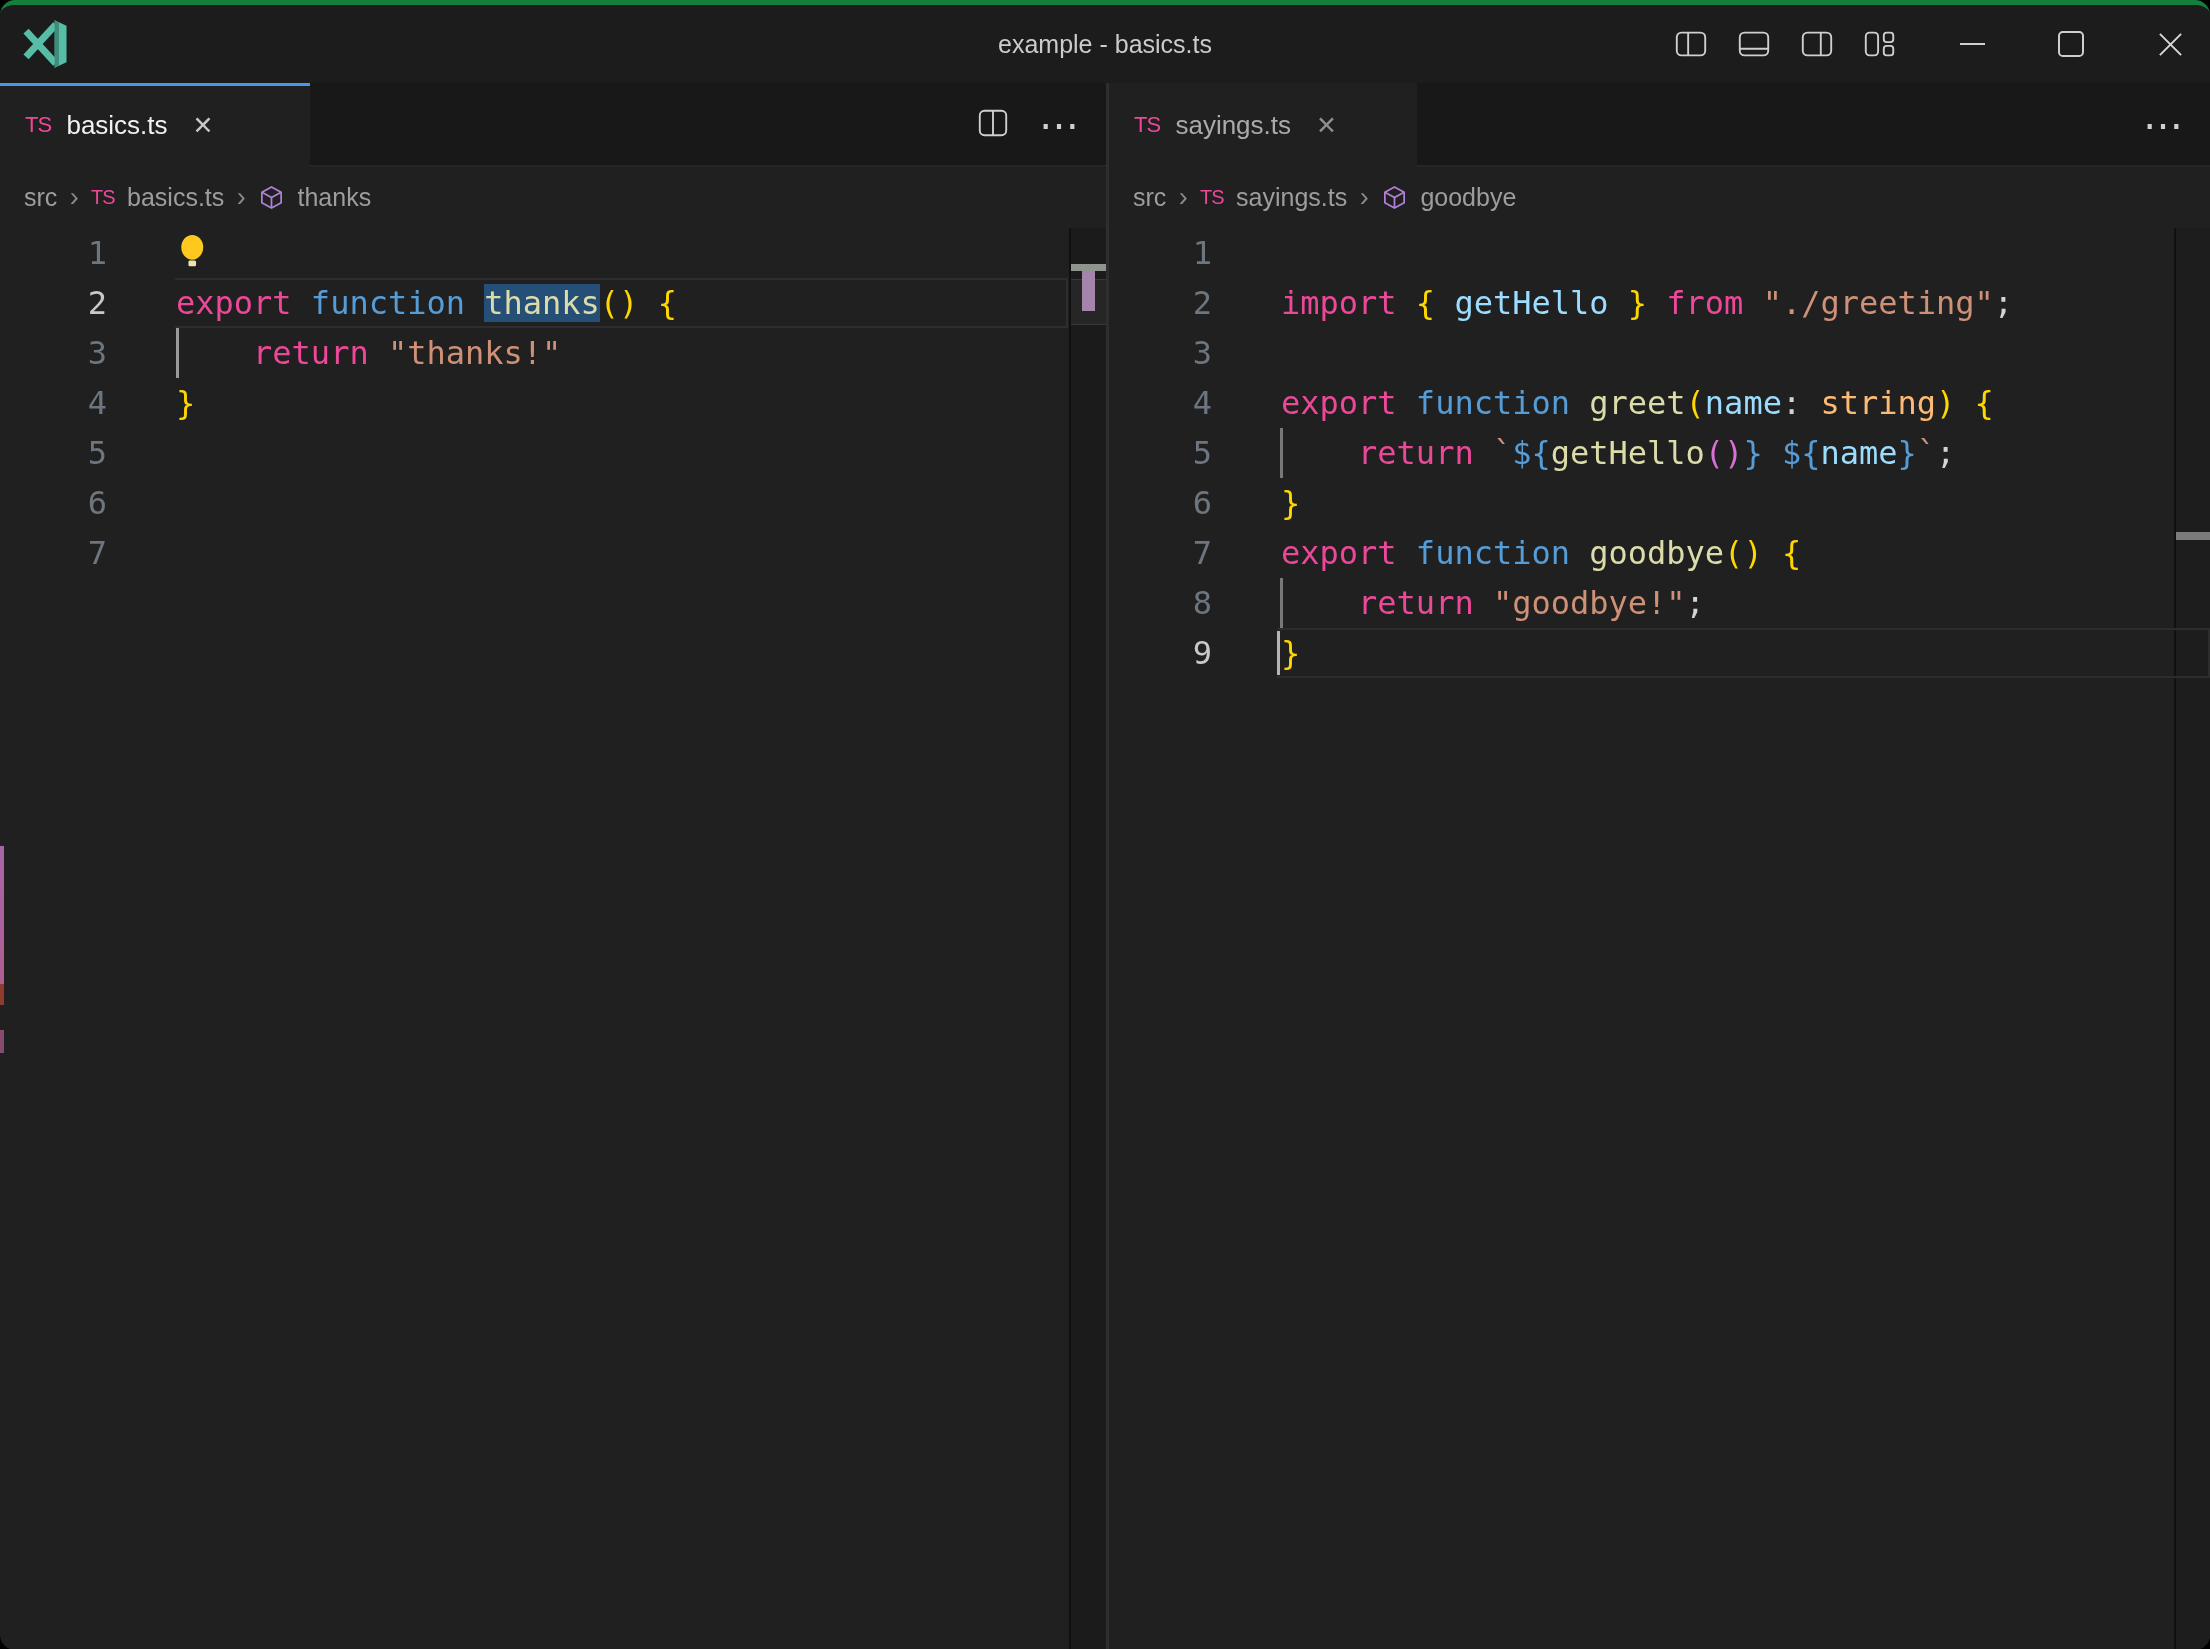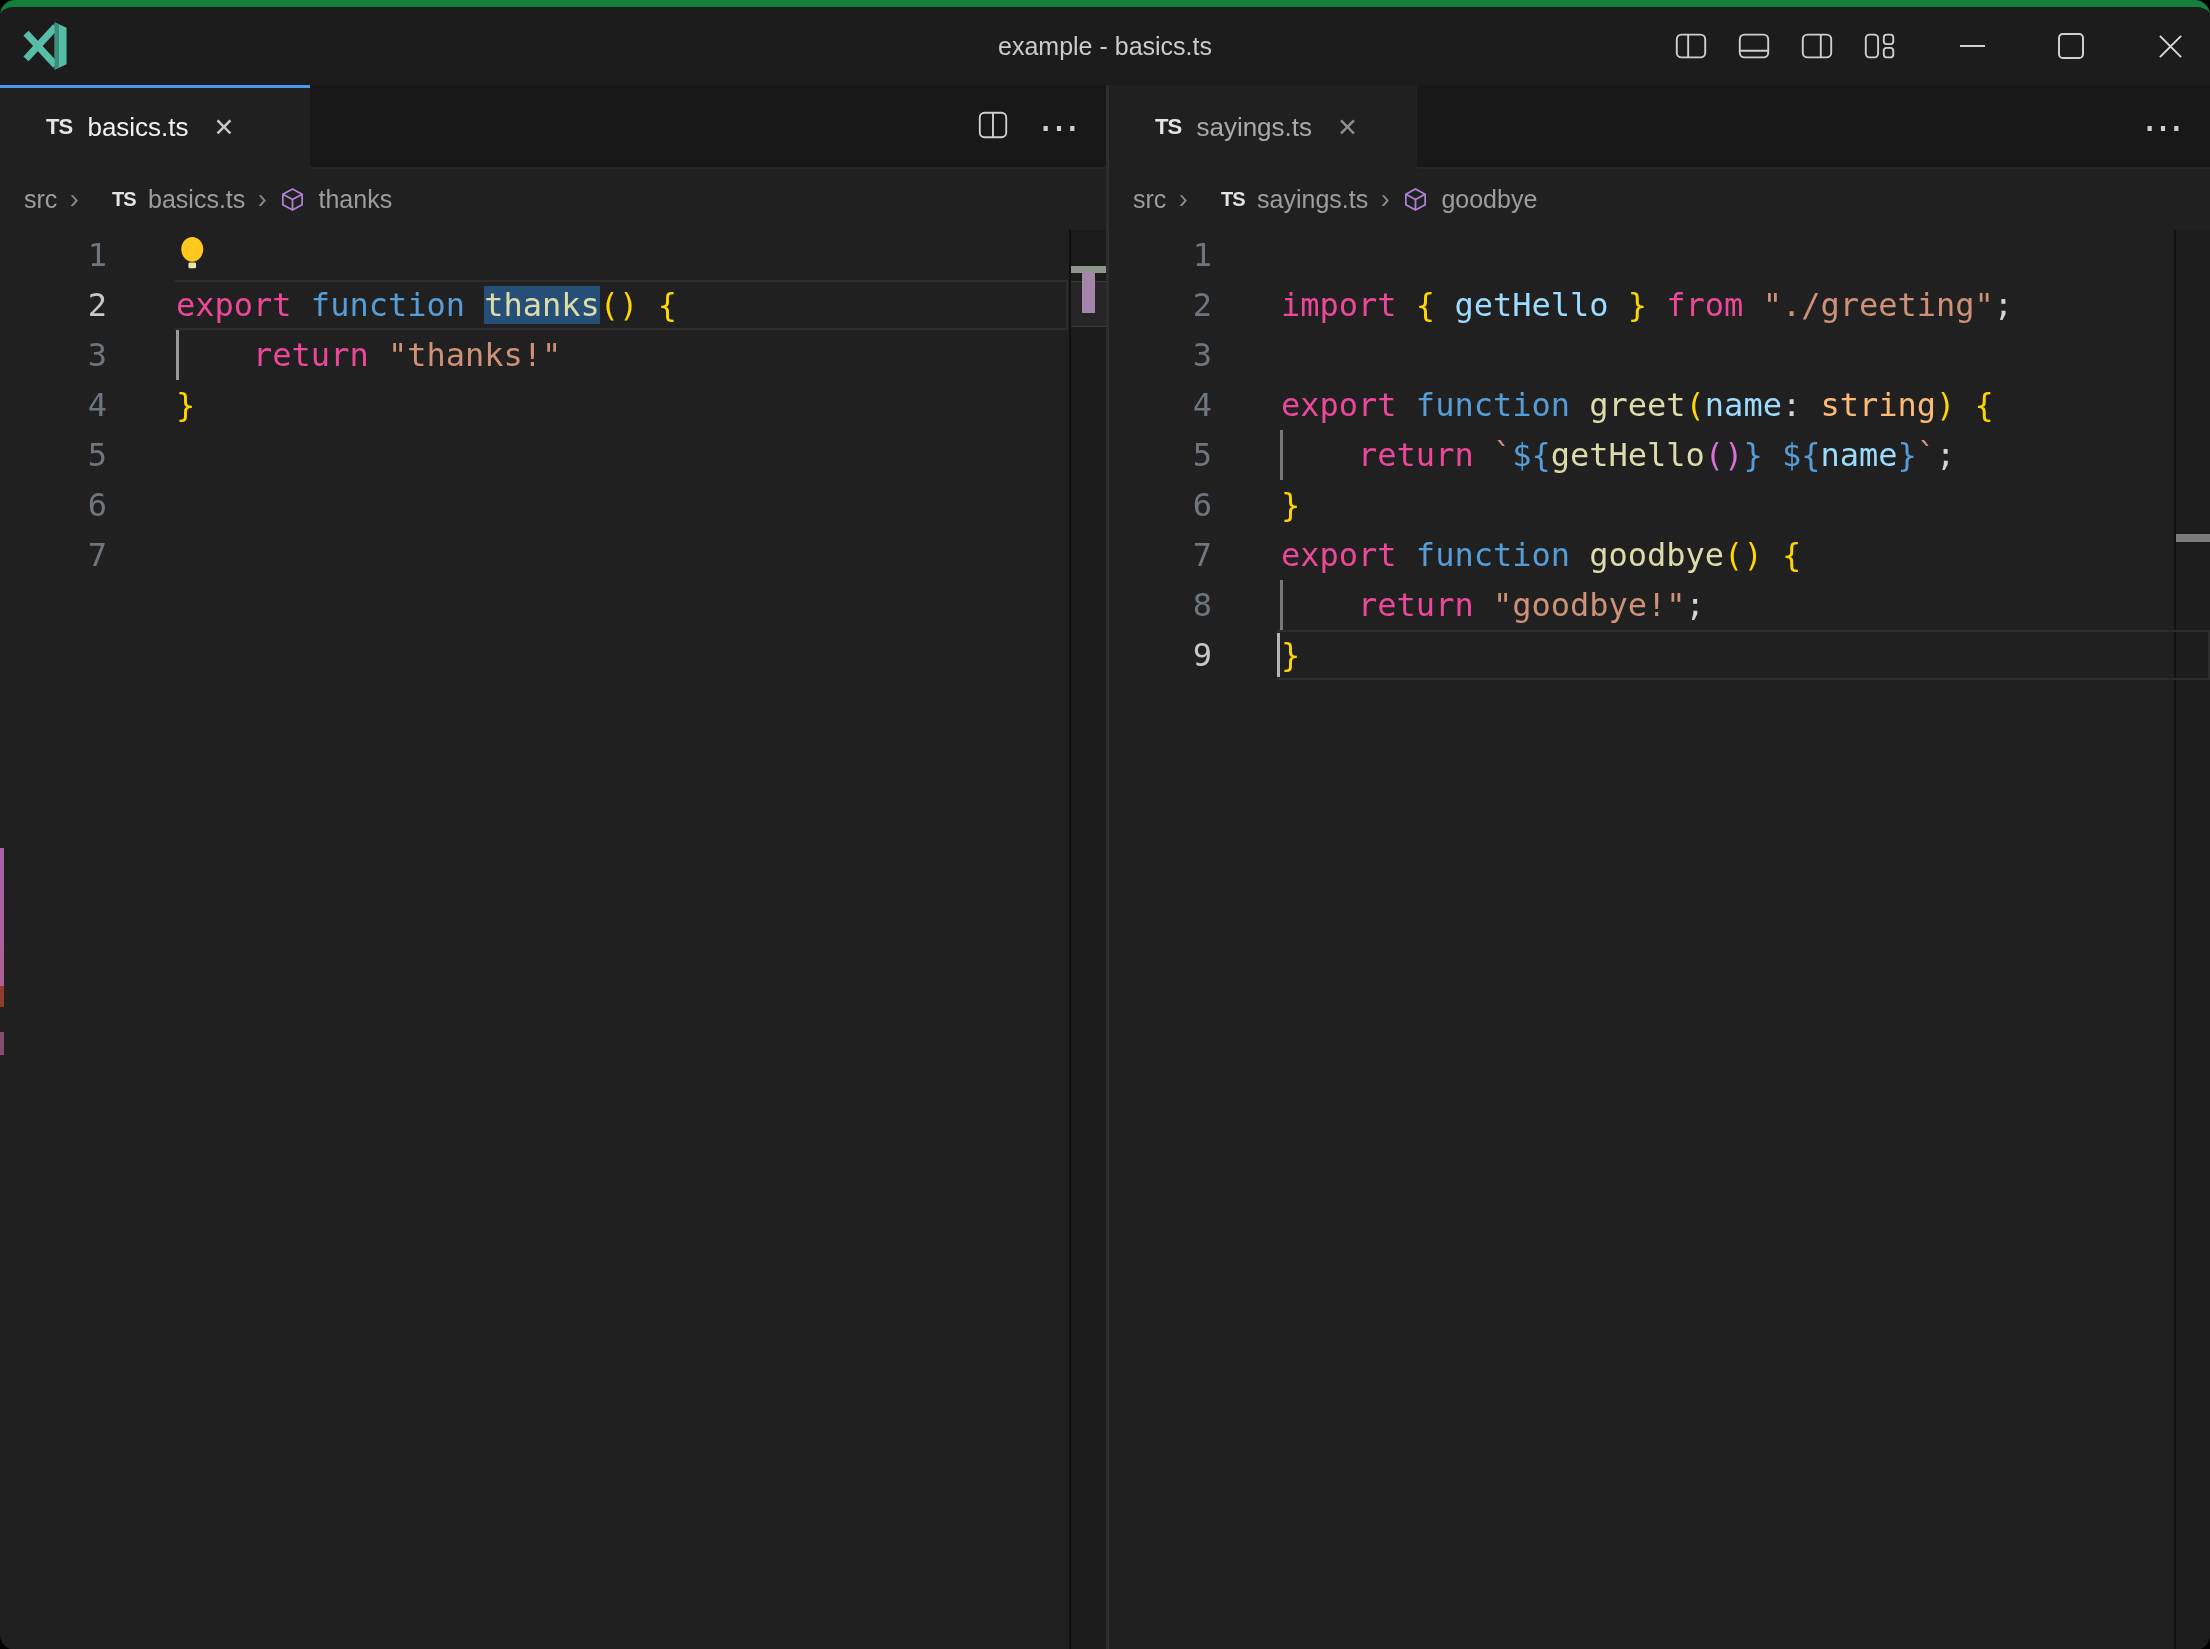--- a/index.html
+++ b/index.html
@@ -1,19 +1,19 @@
 <!DOCTYPE html>
 <html><head>
 <meta charset="utf-8">
 <style>
   html,body{margin:0;padding:0;background:#000;}
   body{width:2210px;height:1650px;position:relative;overflow:hidden;
        font-family:"Liberation Sans",sans-serif;-webkit-font-smoothing:antialiased;}
   .window{position:absolute;inset:0;background:#202020;border-radius:15.3px;overflow:hidden;
-          border-top:7px solid #15803d;}
+          border-top:5px solid #15803d;}
   
   .titlebar{position:absolute;top:0;left:0;right:0;height:78px;background:#1c1c1c;}
   .logo{position:absolute;left:19px;top:12.4px;width:54px;height:54px;}
   .win-title{position:absolute;left:50%;top:50%;transform:translate(-50%,-50%);
              color:#cbcbcb;font-size:25px;white-space:nowrap;}
   .tb-right{position:absolute;right:21px;top:0;height:78px;display:flex;align-items:center;}
   .tb-btn{width:38px;height:38px;display:flex;align-items:center;justify-content:center;margin-left:25px;}
   .tb-btn svg{display:block;}
   .btn-min{margin-left:54px;}
   .btn-max,.btn-close{margin-left:61px;}
@@ -30,21 +30,21 @@
             box-shadow:inset 0 -1.9px 0 #262626;}
   .tab{position:absolute;top:0;height:84px;background:#202020;display:flex;align-items:center;
        padding:0 25px;gap:15.3px;box-sizing:border-box;}
   .tab-left{left:0;width:310px;}
   .tab-right{left:0;width:308px;}
   .tab .focus-bar{position:absolute;top:0;left:0;right:0;height:2.9px;background:#4896f0;}
   .tab-label{font-size:26px;color:#f2f2f2;white-space:nowrap;}
   .group-right .tab-label{color:#aaaaaa;}
   .tab-close{font-size:25px;color:#c8c8c8;margin-left:9.6px;}
   .group-right .tab-close{color:#8f8f8f;}
-  .ts-badge{font-weight:bold;font-size:22px;color:#e5e5e5;letter-spacing:-1px;margin-left:21px;}
+  .ts-badge{font-weight:normal;font-size:22px;color:#ec4899;letter-spacing:-1px;}
   .tab-actions{position:absolute;right:25px;top:0;height:84px;display:flex;align-items:center;gap:29px;}
   .more-dots{font-size:40px;color:#d0d0d0;line-height:84px;letter-spacing:1.9px;}
   
   .breadcrumbs{position:absolute;top:84px;left:0;right:0;height:61px;display:flex;align-items:center;
                padding-left:24px;gap:12.4px;color:#9d9d9d;font-size:25px;white-space:nowrap;}
   .crumb-sep{color:#8a8a8a;font-size:27px;}
   .bc-ts{font-size:20px;}
   
   .code-area{position:absolute;top:145px;left:0;right:0;bottom:0;
              font-family:"DejaVu Sans Mono","Liberation Mono",monospace;font-size:32px;}

